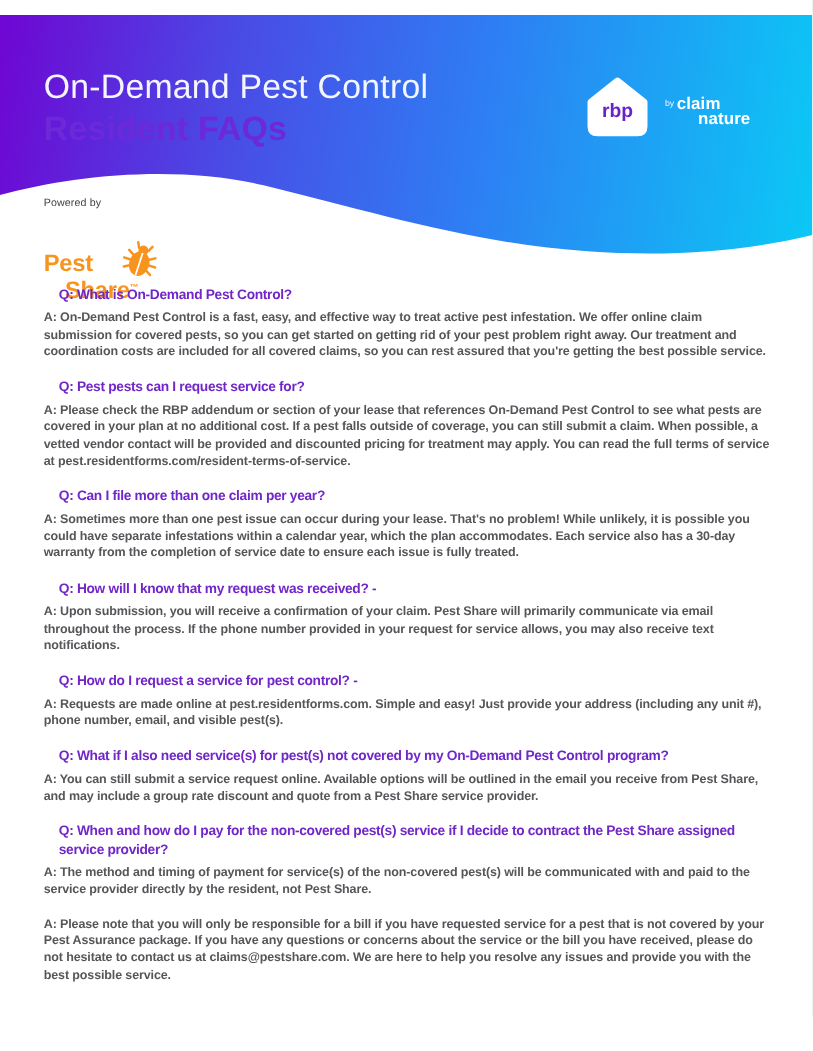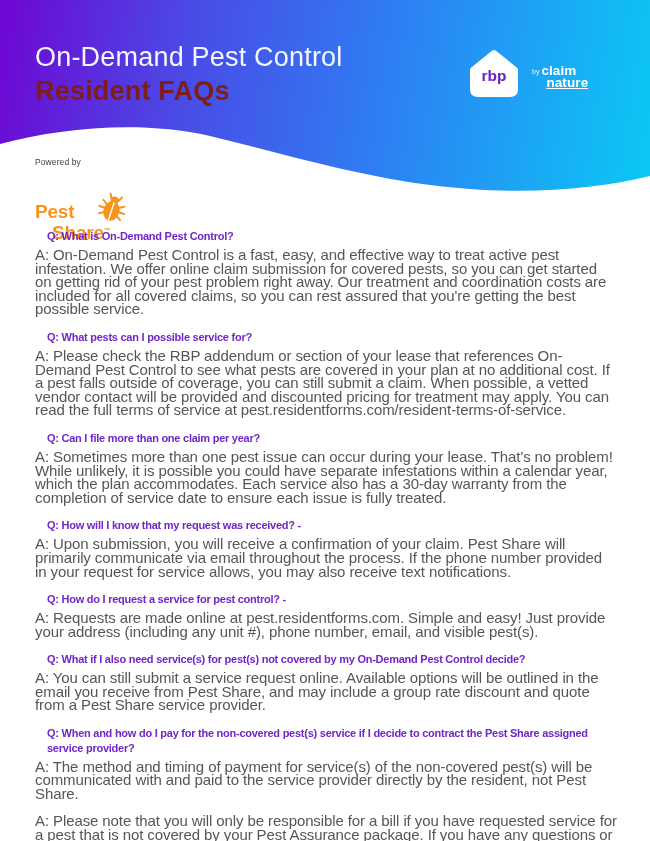--- a/index.html
+++ b/index.html
@@ -13,47 +13,47 @@
     --teal:#2fd4c6;
     --rbp-purple:#6b21c8;
   }
   *{margin:0;padding:0;box-sizing:border-box;}
   html,body{background:#e8e8e8;}
   body{font-family:"Liberation Sans",sans-serif;}
   .page{
     position:relative;width:650px;height:841px;background:#ffffff;
     overflow:hidden;margin:0 auto;
   }
-  .header{position:absolute;top:0;left:0;width:516px;height:215px;}
+  .header{position:absolute;top:12px;left:0;width:516px;height:215px;}
   .header svg{display:block;}
   .header-text{position:absolute;top:40px;left:35px;color:#ffffff;}
   .header-title{font-size:27px;font-weight:400;letter-spacing:0.2px;line-height:34px;color:#f4f6ff;}
-  .header-subtitle{font-size:27px;font-weight:700;letter-spacing:0.2px;line-height:34px;color:#7f1d1d;}
+  .header-subtitle{font-size:27px;font-weight:700;letter-spacing:0.2px;line-height:34px;color:#6d28d9;}
   .rbp-cluster{position:absolute;top:42px;left:462px;display:flex;align-items:center;justify-content:flex-end;}
   .rbp-badge{width:64px;height:64px;flex:0 0 auto;}
   .brand-group{display:flex;margin-left:6px;margin-top:6px;}
   .by-label{font-size:7px;color:#e8f4ff;margin-top:3px;margin-right:2px;font-weight:400;}
   .brand-stack{display:flex;flex-direction:column;line-height:12px;}
   .brand-word{font-size:13.5px;font-weight:700;color:#ffffff;letter-spacing:0.1px;}
-  .brand-word.nature{margin-left:5px;text-decoration:underline;}
+  .brand-word.nature{margin-left:17px;}
   .pestshare{position:absolute;top:157px;left:35px;width:120px;}
   .powered-by{font-size:8.5px;color:#414042;font-weight:400;letter-spacing:0.1px;margin-bottom:16px;}
   .ps-row{position:relative;margin-top:35px;}
   .ps-word{font-size:19px;font-weight:700;color:var(--orange);line-height:19px;letter-spacing:-0.2px;}
   .ps-word.share{margin-left:17px;}
   .ps-tm{font-size:7px;vertical-align:6px;font-weight:700;color:var(--orange);}
   .bug{position:absolute;left:60px;top:-10px;width:34px;height:34px;}
   .faq-list{position:absolute;top:229px;left:35px;width:582px;}
   .faq-item{margin-bottom:14px;}
   .faq-question{
     font-size:11px;font-weight:700;color:var(--q-purple);
     line-height:14.5px;letter-spacing:-0.25px;margin-bottom:4.5px;margin-left:12px;
   }
   .faq-answer{
-    font-size:15px;font-weight:400;color:var(--body-gray);
+    font-size:10px;font-weight:700;color:var(--body-gray);
     line-height:13.6px;letter-spacing:-0.1px;
   }
 </style>
 </head>
 <body>
 
 <div class="page">
 
   <div class="header">
     <svg width="650" height="215" viewBox="0 0 650 215">
@@ -114,41 +114,41 @@
     </div>
   </div>
 
   <div class="faq-list">
   <div class="faq-item">
     <div class="faq-question">Q: What is On-Demand Pest Control?</div>
     <div class="faq-answer">A: On-Demand Pest Control is a fast, easy, and effective way to treat active pest infestation. We offer online claim submission for covered pests, so you can get started on getting rid of your pest problem right away. Our treatment and coordination costs are included for all covered claims, so you can rest assured that you're getting the best possible service.</div>
   </div>
 
   <div class="faq-item">
-    <div class="faq-question">Q: What pests can I possible service for?</div>
+    <div class="faq-question">Q: Pest pests can I request service for?</div>
     <div class="faq-answer">A: Please check the RBP addendum or section of your lease that references On-Demand Pest Control to see what pests are covered in your plan at no additional cost. If a pest falls outside of coverage, you can still submit a claim. When possible, a vetted vendor contact will be provided and discounted pricing for treatment may apply. You can read the full terms of service at pest.residentforms.com/resident-terms-of-service.</div>
   </div>
 
   <div class="faq-item">
     <div class="faq-question">Q: Can I file more than one claim per year?</div>
     <div class="faq-answer">A: Sometimes more than one pest issue can occur during your lease. That's no problem! While unlikely, it is possible you could have separate infestations within a calendar year, which the plan accommodates. Each service also has a 30-day warranty from the completion of service date to ensure each issue is fully treated.</div>
   </div>
 
   <div class="faq-item">
     <div class="faq-question">Q: How will I know that my request was received? -</div>
     <div class="faq-answer">A: Upon submission, you will receive a confirmation of your claim. Pest Share will primarily communicate via email throughout the process. If the phone number provided in your request for service allows, you may also receive text notifications.</div>
   </div>
 
   <div class="faq-item">
     <div class="faq-question">Q: How do I request a service for pest control? -</div>
     <div class="faq-answer">A: Requests are made online at pest.residentforms.com. Simple and easy! Just provide your address (including any unit #), phone number, email, and visible pest(s).</div>
   </div>
 
   <div class="faq-item">
-    <div class="faq-question">Q: What if I also need service(s) for pest(s) not covered by my On-Demand Pest Control decide?</div>
+    <div class="faq-question">Q: What if I also need service(s) for pest(s) not covered by my On-Demand Pest Control program?</div>
     <div class="faq-answer">A: You can still submit a service request online. Available options will be outlined in the email you receive from Pest Share, and may include a group rate discount and quote from a Pest Share service provider.</div>
   </div>
 
   <div class="faq-item">
     <div class="faq-question">Q: When and how do I pay for the non-covered pest(s) service if I decide to contract the Pest Share assigned service provider?</div>
     <div class="faq-answer">A: The method and timing of payment for service(s) of the non-covered pest(s) will be communicated with and paid to the service provider directly by the resident, not Pest Share.</div>
   </div>
 
   <div class="faq-item">
     <div class="faq-answer">A: Please note that you will only be responsible for a bill if you have requested service for a pest that is not covered by your Pest Assurance package. If you have any questions or concerns about the service or the bill you have received, please do not hesitate to contact us at claims@pestshare.com. We are here to help you resolve any issues and provide you with the best possible service.</div>

